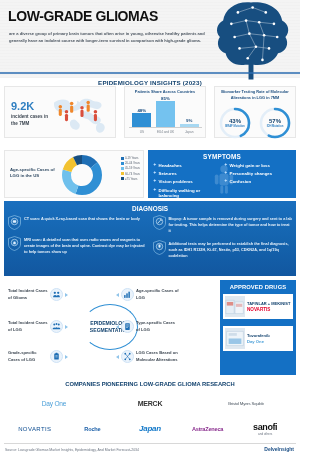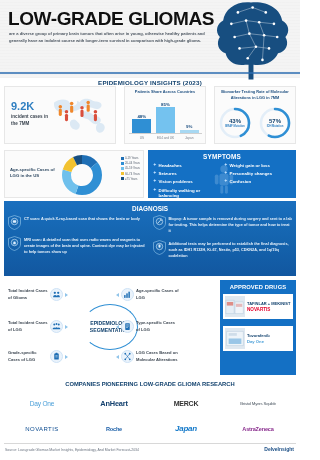--- a/index.html
+++ b/index.html
@@ -11,38 +11,38 @@
     position: relative;
   }
   .page { width: 300px; height: 460px; position: relative; background:#fff; }
 
   
   .header { position: relative; height: 78px; background:#f4f4f4; }
   .header-texture{position:absolute;inset:0;background:
      repeating-linear-gradient(0deg, rgba(0,0,0,0.012) 0 1px, transparent 1px 3px);}
   .title {
     position:absolute; left:8px; top:8px;
-    font-size: 19px; font-weight: bold; letter-spacing:-0.4px;
+    font-size: 14px; font-weight: bold; letter-spacing:-0.4px;
     color:#101010;
   }
   .subtitle {
     position:absolute; left:9px; top:30px; width:205px;
     font-size:4.1px; line-height:1.75; color:#4b5560; font-weight:600;
   }
   .brain-wrap{position:absolute; right:8px; top:-4px; width:82px; height:86px;}
   .divider-top{position:absolute;left:0;right:0;top:72px;height:2px;background:#2b6cb0;opacity:.75;}
 
   
   .sec-title{
     text-align:center; font-size:6.2px; font-weight:bold;
     color:#12426e; letter-spacing:.2px;
   }
 
   
-  .epi-row{position:absolute; left:4px; top:86px; width:292px; height:58px; display:flex; gap:8px;}
+  .epi-row{position:absolute; left:4px; top:86px; width:292px; height:52px; display:flex; gap:8px;}
   .card{background:#fbfbfb; border:.5px solid #e7e7e7;}
   .epi-a{width:112px; position:relative;}
   .big-num{position:absolute; left:6px; top:13px; font-size:11px; font-weight:bold; color:#2f7fc1;}
   .big-sub{position:absolute; left:6px; top:27px; width:44px; font-size:4.6px; line-height:1.5; color:#3d4752; font-weight:600;}
   .map-wrap{position:absolute; right:2px; top:4px; width:62px; height:52px;}
   .epi-b{width:82px; position:relative;}
   .epi-b .cap{position:absolute; top:2px; left:0; right:0; font-size:3.9px; font-weight:bold; color:#1d4f80; text-align:center;}
   .bars{position:absolute; left:5px; right:4px; bottom:10px; height:40px; display:flex; align-items:flex-end; justify-content:space-around;}
   .barcol{width:19px; display:flex; flex-direction:column; align-items:center;}
   .barval{font-size:4.4px; font-weight:bold; color:#1d4f80; margin-bottom:.5px;}
@@ -513,41 +513,42 @@
     </div>
   </div>
 
   <div class="comp-title">COMPANIES PIONEERING LOW-GRADE GLIOMA RESEARCH</div>
   <div class="logos">
     <div class="logo-row">
       <div class="logo-cell">
           <span class="logo-tx" style="color:#4a9fd8;font-weight:normal;font-size:6.6px;">Day One</span>
         </div>
       <div class="logo-cell">
-          <span class="logo-tx" style="color:#13406e;font-size:7.4px;">AnHeart</span>
-        </div>
-      <div class="logo-cell">
           <span class="logo-tx" style="color:#333;font-size:7px;">MERCK</span>
         </div>
       <div class="logo-cell">
           <span class="logo-tx" style="color:#4a5560;font-size:4.3px;font-weight:normal;line-height:1.2;text-align:left;">Bristol Myers Squibb</span>
         </div>
     </div>
     <div class="logo-row">
       <div class="logo-cell">
           <span class="logo-tx" style="color:#0a4a8f;font-size:6px;font-weight:normal;letter-spacing:.4px;">NOVARTIS</span>
         </div>
       <div class="logo-cell">
           <span class="logo-tx" style="color:#1b5fa8;font-size:5.6px;">Roche</span>
         </div>
       <div class="logo-cell">
           <span class="logo-tx" style="color:#1479c9;font-size:8px;font-style:italic;">Japan</span>
         </div>
       <div class="logo-cell">
           <span class="logo-tx" style="color:#8b2f8f;font-size:5.6px;">AstraZeneca</span>
         </div>
+      <div class="logo-cell" style="flex-direction:column;">
+        <span class="logo-tx" style="color:#111;font-size:9px;letter-spacing:-.4px;">sanofi</span>
+        <span style="font-size:3px;color:#6b7480;">and others</span>
+      </div>
     </div>
   </div>
 
   <div class="foot-line"></div>
   <div class="source">Source: Low-grade Gliomas Market Insights, Epidemiology, And Market Forecast-2034</div>
   <div class="dc-logo">DelveInsight</div>
 </div>
 
 </body></html>

